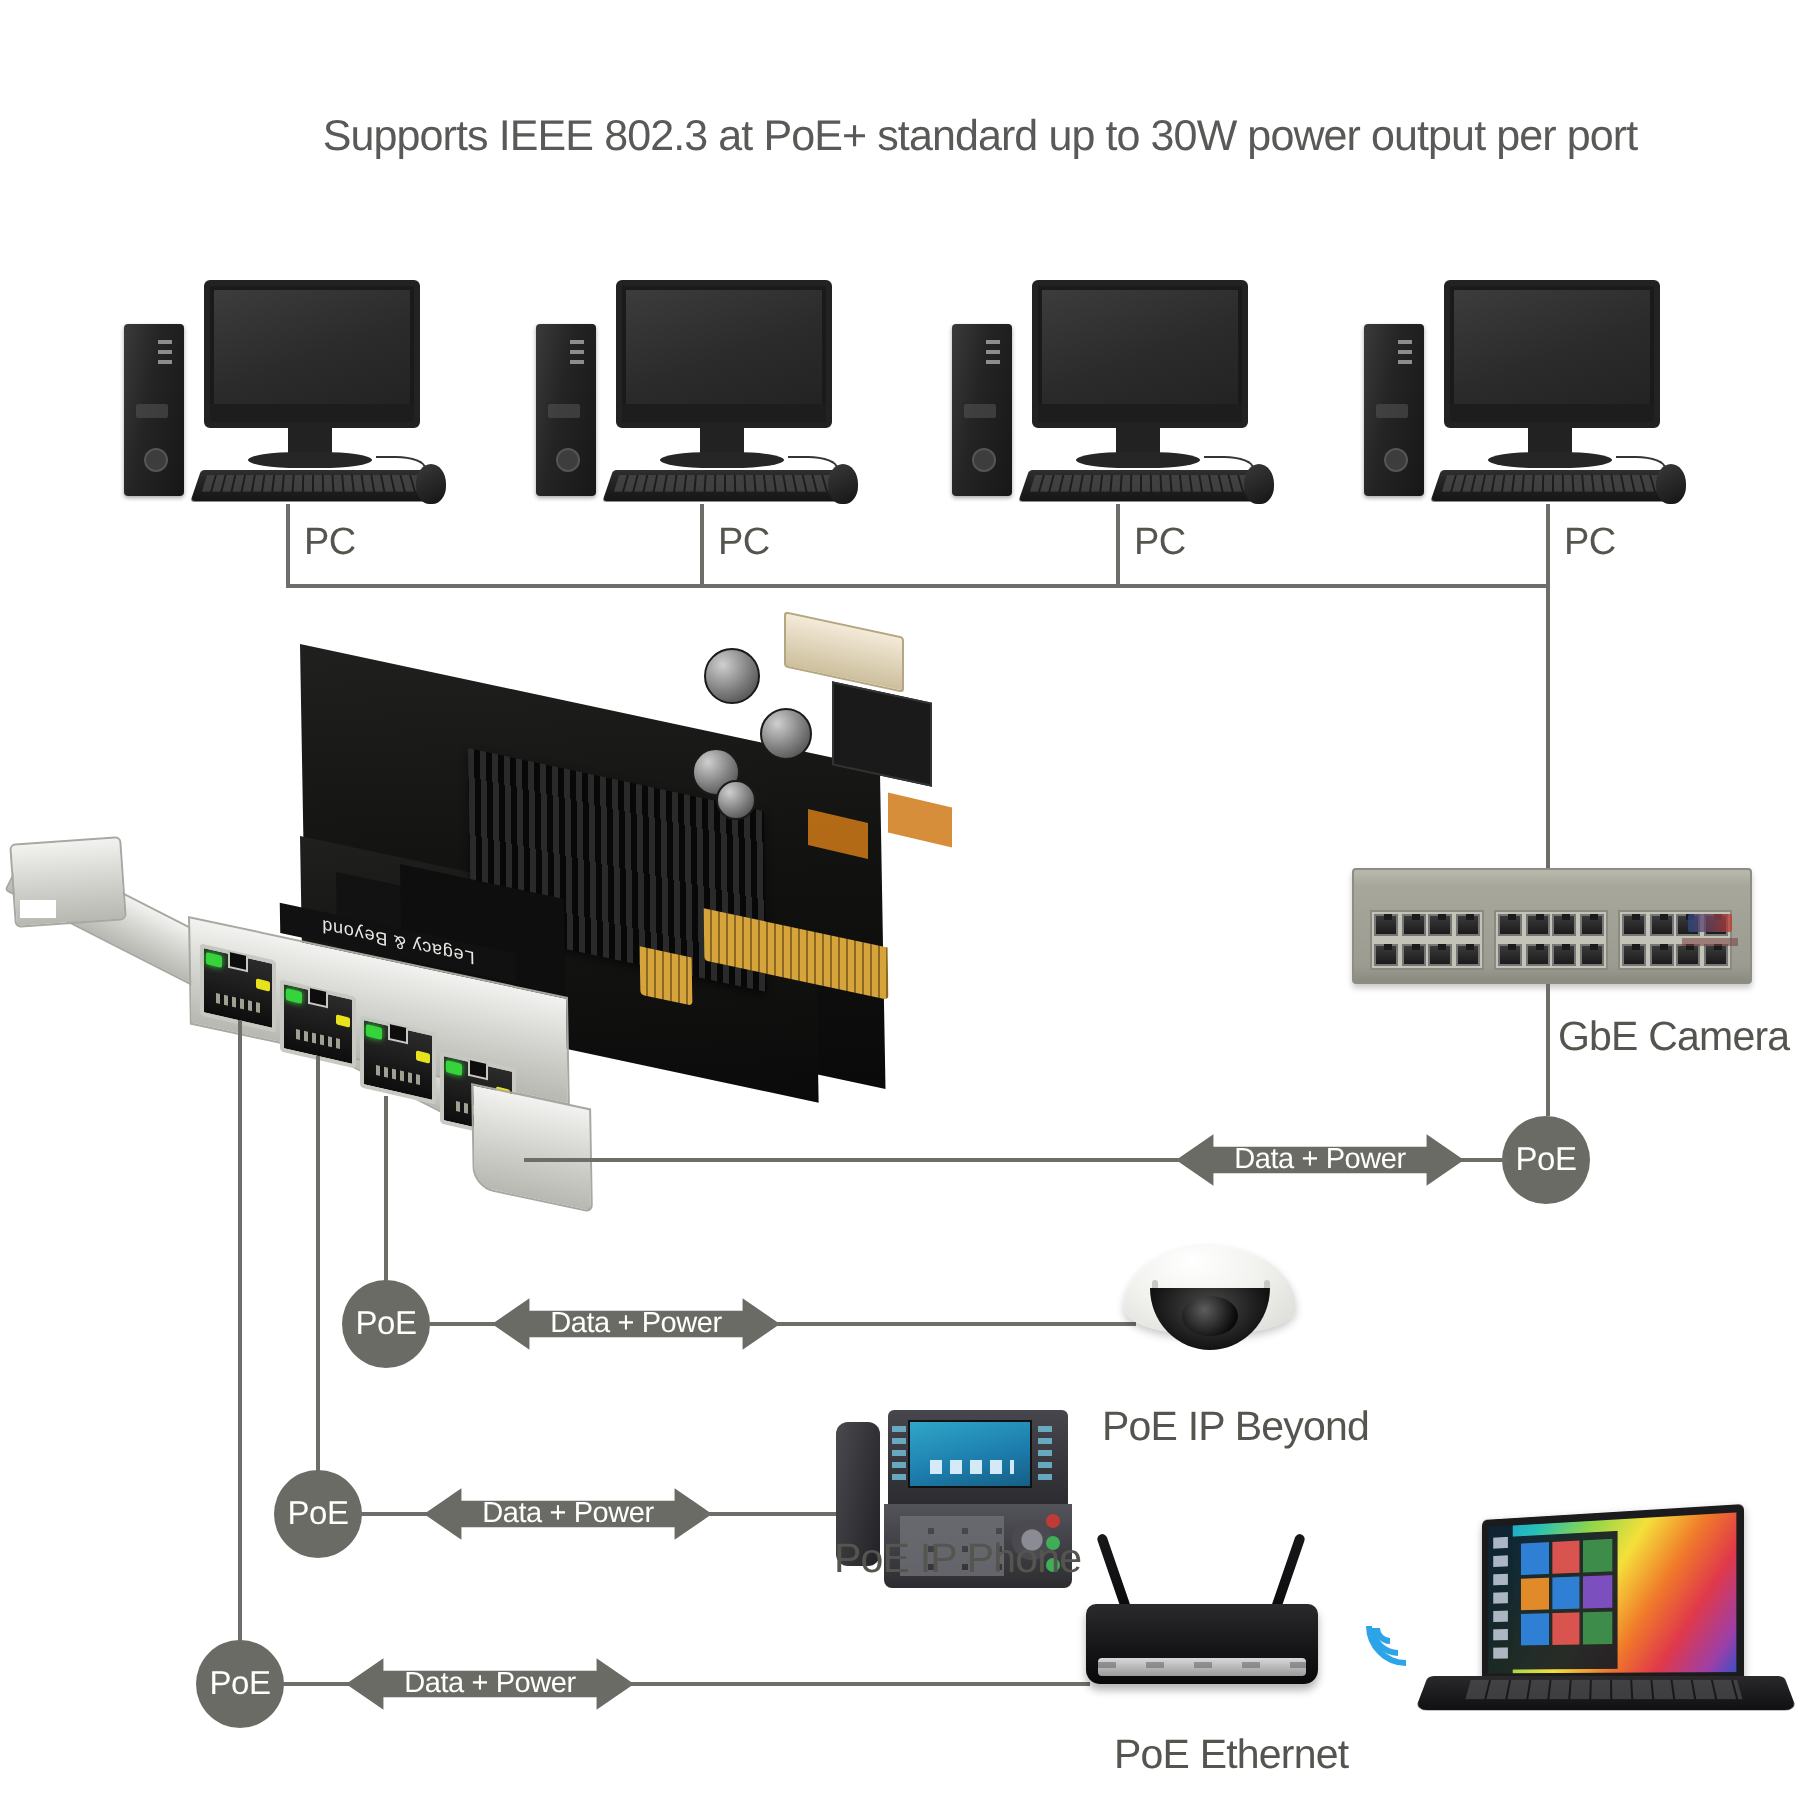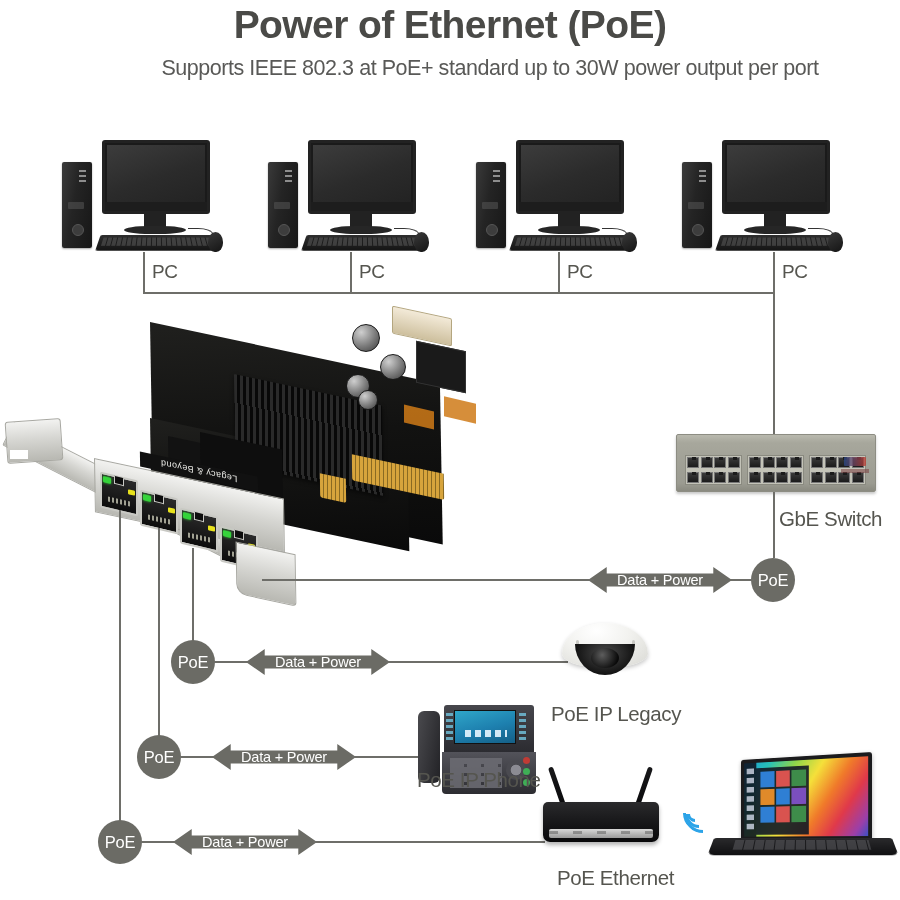--- a/index.html
+++ b/index.html
@@ -370,21 +370,20 @@
       repeating-linear-gradient(90deg,#4e4e52 0 9px,#17171a 9px 10px),
       repeating-linear-gradient(180deg,#4e4e52 0 4px,#17171a 4px 5px);
     opacity:.7;
   }
 </style>
 </head>
 <body>
 
 <div id="stage">
 
-  <div class="abs" id="title">Power of Ethernet (PoE)</div>
   <div class="abs" id="subtitle">Supports IEEE 802.3 at PoE+ standard up to 30W power output per port</div>
 
   <div class="abs pc" style="left:56px; top:140px;">
     <div class="pc-tower">
         <i class="bay"></i>
         <i class="logo"></i>
         <i class="circ"></i>
       </div>
     <div class="pc-mon">
         <i class="screen"></i>
@@ -571,21 +570,21 @@
       <div class="sw-row">
         <i class="sw-port"></i>
         <i class="sw-port"></i>
         <i class="sw-port"></i>
         <i class="sw-port"></i>
       </div>
     </div>
     <i class="sw-logo"></i>
     <i class="sw-sub"></i>
   </div>
-  <div class="abs caption" style="left:779px; top:507px;">GbE Switch</div>
+  <div class="abs caption" style="left:779px; top:507px;">GbE Camera</div>
 
   <div class="abs wire wire-v" style="left:773px; top:492px; height:66px;"></div>
 
   <div class="abs poe-badge" style="left:751px; top:558px;">PoE</div>
   <div class="abs wire wire-h" style="left:726px; top:579px; width:28px;"></div>
   <div class="abs dp-arrow" style="left:588px; top:565px; width:144px;">Data + Power</div>
   <div class="abs wire wire-h" style="left:276px; top:579px; width:318px;"></div>
 
   <div class="abs wire wire-h" style="left:262px; top:579px; width:22px;"></div>
 
@@ -595,21 +594,21 @@
   <div class="abs dp-arrow" style="left:246px; top:647px; width:144px;">Data + Power</div>
   <div class="abs wire wire-h" style="left:386px; top:661px; width:182px;"></div>
 
   <div class="abs" id="camera" style="left:562px; top:623px;">
     <i class="cam-dome"></i>
     <i class="cam-notch" style="left:14px; top:17px;"></i>
     <i class="cam-notch" style="left:70px; top:17px;"></i>
     <i class="cam-lensring"></i>
     <i class="cam-lens"></i>
   </div>
-  <div class="abs caption" style="left:551px; top:702px;">PoE IP Legacy</div>
+  <div class="abs caption" style="left:551px; top:702px;">PoE IP Beyond</div>
 
   <div class="abs wire wire-v" style="left:158px; top:528px; height:218px;"></div>
   <div class="abs poe-badge" style="left:137px; top:735px;">PoE</div>
   <div class="abs wire wire-h" style="left:180px; top:756px; width:34px;"></div>
   <div class="abs dp-arrow" style="left:212px; top:742px; width:144px;">Data + Power</div>
   <div class="abs wire wire-h" style="left:352px; top:756px; width:76px;"></div>
 
   <div class="abs" id="phone" style="left:418px; top:705px;">
     <i class="ph-handset"></i>
     <i class="ph-screenbox"></i>

